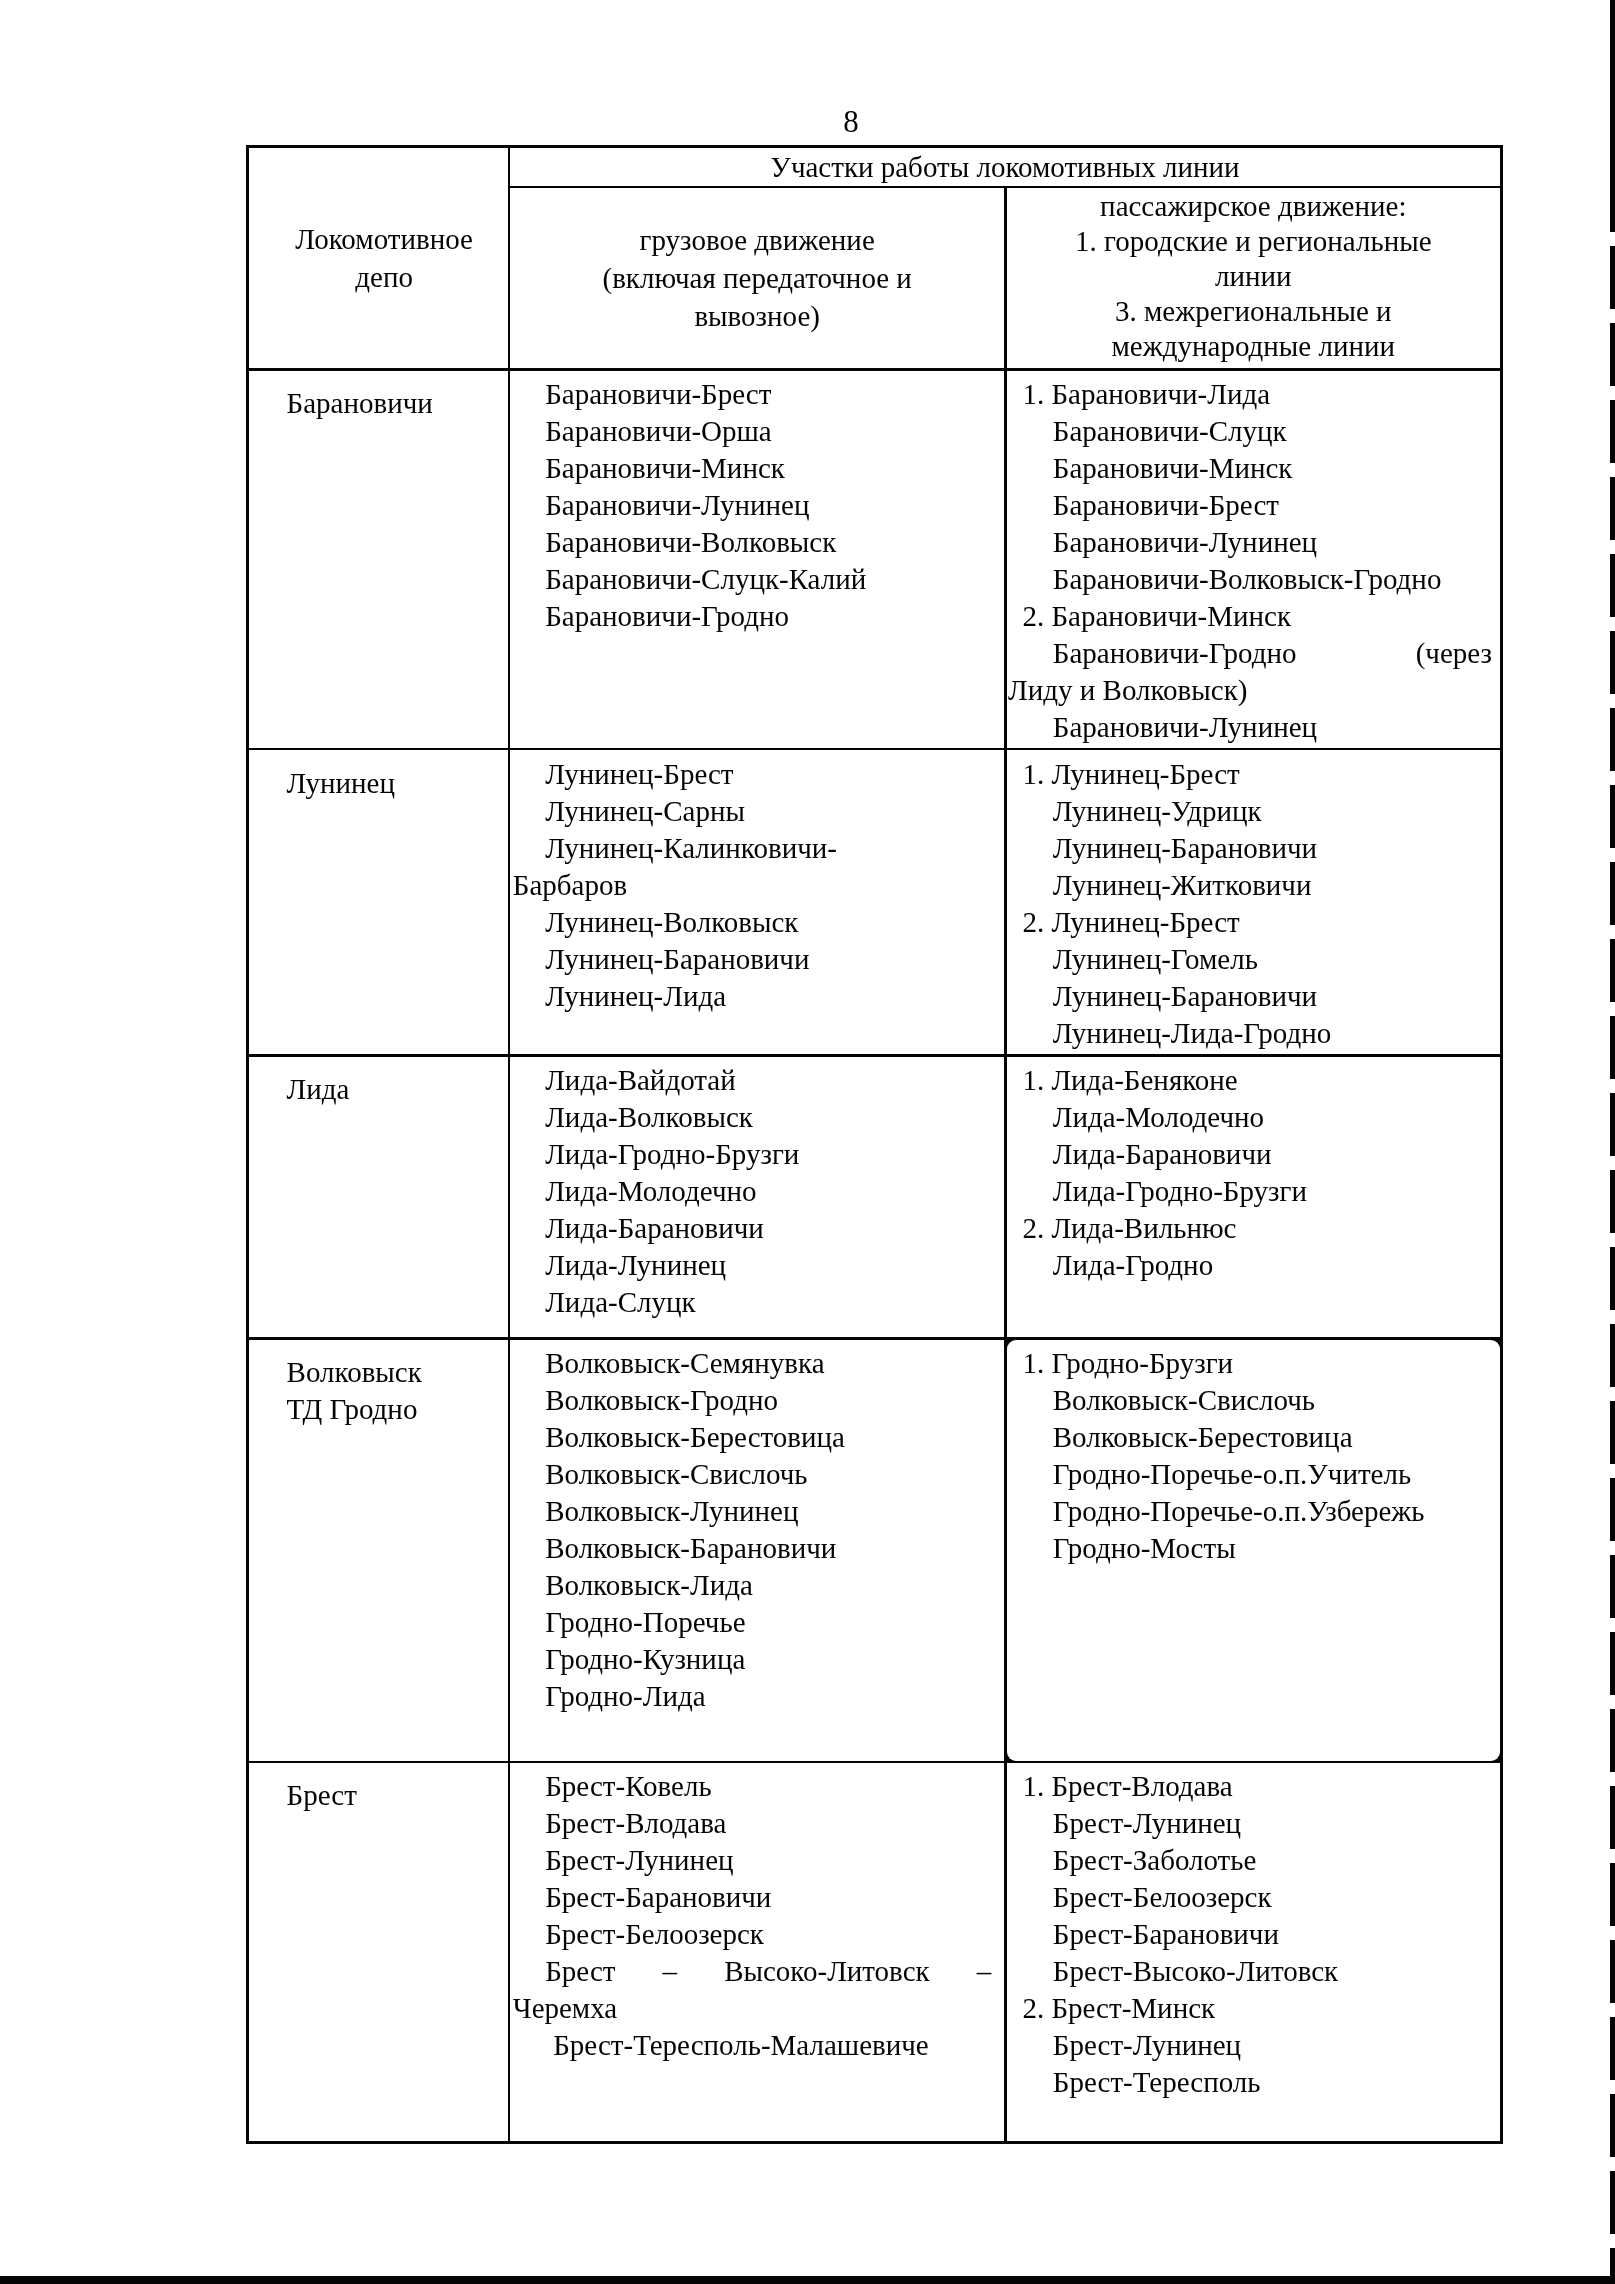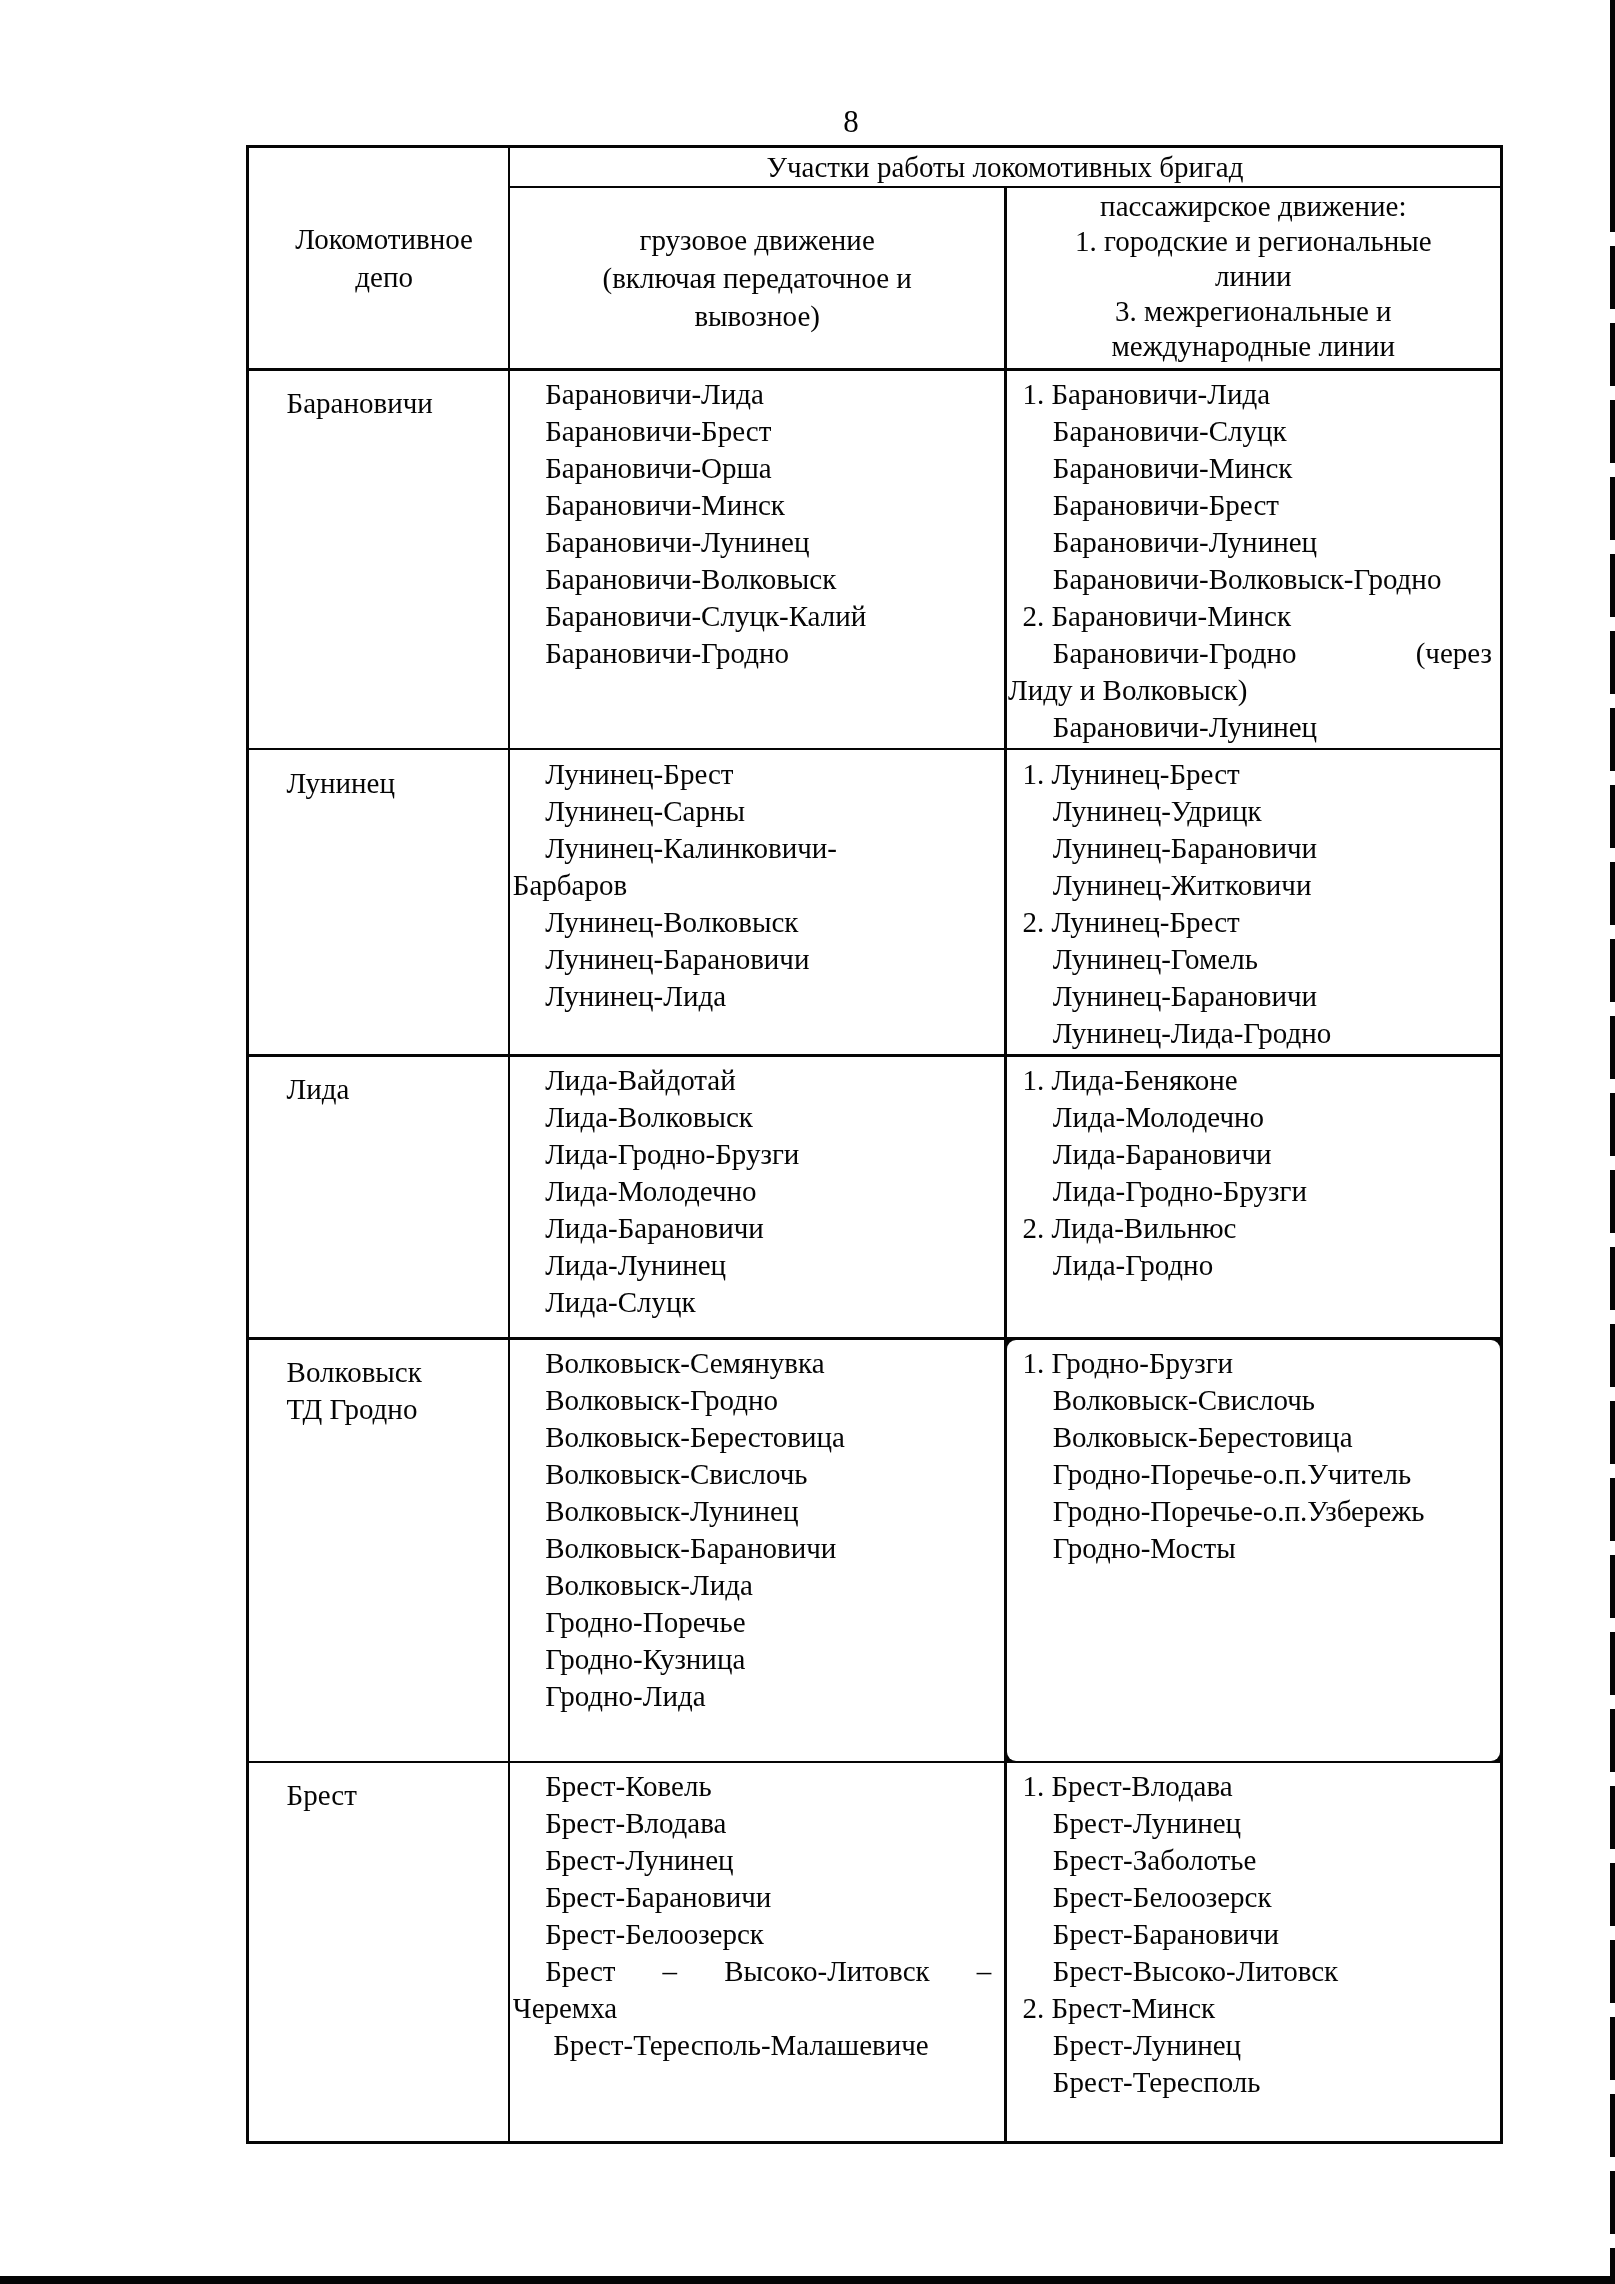--- a/index.html
+++ b/index.html
@@ -57,40 +57,39 @@
 <body>
 
 <div class="page-number">8</div>
 
 <div class="doc-table">
   <div class="cell hdr-depot">
     <div class="ln">Локомотивное</div>
     <div class="ln">депо</div>
   </div>
   <div class="cell hdr-sections">
-    <div class="ln">Участки работы локомотивных бригад</div>
+    <div class="ln">Участки работы локомотивных линии</div>
   </div>
   <div class="cell hdr-freight">
     <div class="ln">грузовое движение</div>
     <div class="ln">(включая передаточное и</div>
     <div class="ln">вывозное)</div>
   </div>
   <div class="cell hdr-passenger">
     <div class="ln">пассажирское движение:</div>
     <div class="ln">1. городские и региональные</div>
     <div class="ln">линии</div>
     <div class="ln">3. межрегиональные и</div>
     <div class="ln">международные линии</div>
   </div>
 
 <div class="cell depot-cell" style="grid-area: 3 / 1;">
       <div class="ln">Барановичи</div>
     </div>
     <div class="cell route-cell" style="grid-area: 3 / 2;">
-      <div class="ln f-n">Барановичи-Лида</div>
       <div class="ln f-n">Барановичи-Брест</div>
       <div class="ln f-n">Барановичи-Орша</div>
       <div class="ln f-n">Барановичи-Минск</div>
       <div class="ln f-n">Барановичи-Лунинец</div>
       <div class="ln f-n">Барановичи-Волковыск</div>
       <div class="ln f-n">Барановичи-Слуцк-Калий</div>
       <div class="ln f-n">Барановичи-Гродно</div>
     </div>
     <div class="cell route-cell" style="grid-area: 3 / 3;">
       <div class="ln p-num">1. Барановичи-Лида</div>

